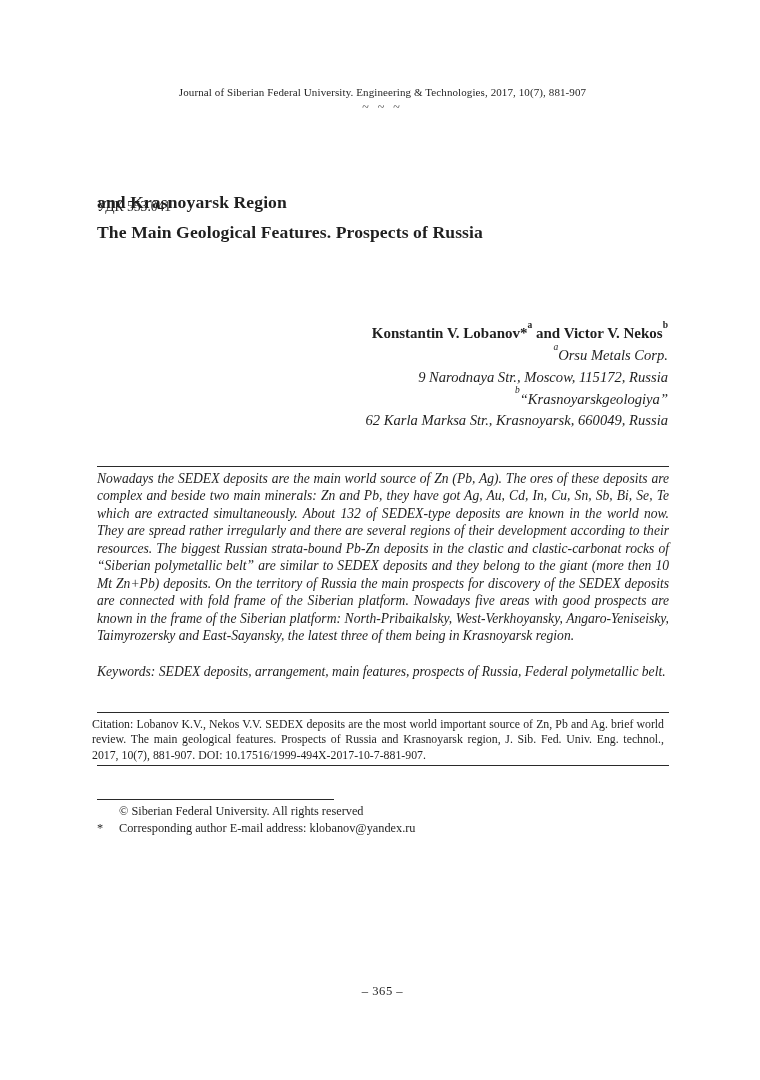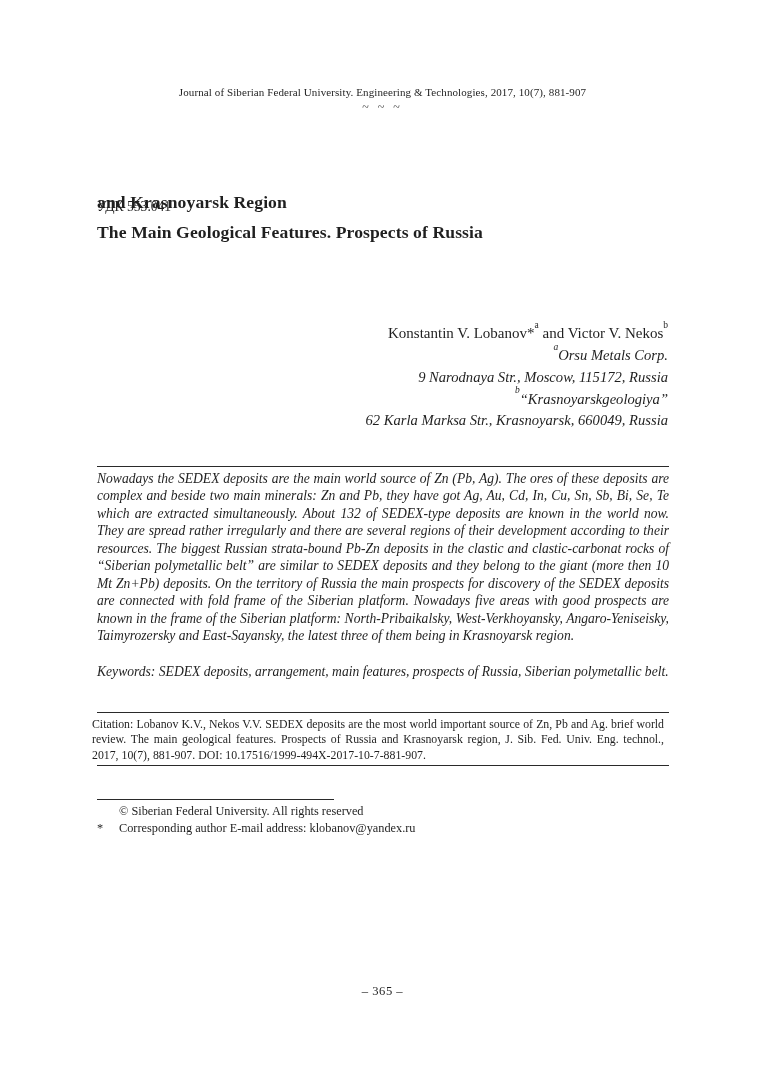--- a/index.html
+++ b/index.html
@@ -23,21 +23,21 @@
   }
   .udc { top:155px; left:97px; font-size:13.6px;margin-top:44px; }
 
   .title-block {
     top:188px; left:97px; width:580px;
     font-size:17.6px; font-weight:bold; line-height:29.6px;
     letter-spacing:0.1px;
   }
 
   .authors-block { top:321px; left:97px; width:571px; text-align:right; }
-  .author-names { font-size:15px; font-weight:normal; line-height:24px; }
+  .author-names { font-size:15px; font-weight:bold; line-height:24px; }
   .aff-line { font-size:14.6px; font-style:italic; line-height:21.8px; }
   sup.s {
     font-size:9.5px; line-height:0;
     position:relative; top:-0.45em;
   }
 
   .received-line {
     top:444px; left:97px; width:571px;
     text-align:center; font-size:12.4px;
   }
@@ -100,21 +100,21 @@
     <div class="aff-line">9 Narodnaya Str., Moscow, 115172, Russia</div>
     <div class="aff-line"><sup class="s">b</sup><span>“Krasnoyarskgeologiya”</span></div>
     <div class="aff-line">62 Karla Marksa Str., Krasnoyarsk, 660049, Russia</div>
   </div>
 
 
   <div class="rule rule-top-abstract"></div>
 
   <div class="abs abstract-text">Nowadays the SEDEX deposits are the main world source of Zn (Pb, Ag). The ores of these deposits are complex and beside two main minerals: Zn and Pb, they have got Ag, Au, Cd, In, Cu, Sn, Sb, Bi, Se, Te which are extracted simultaneously. About 132 of SEDEX-type deposits are known in the world now. They are spread rather irregularly and there are several regions of their development according to their resources. The biggest Russian strata-bound Pb-Zn deposits in the clastic and clastic-carbonat rocks of “Siberian polymetallic belt” are similar to SEDEX deposits and they belong to the giant (more then 10 Mt Zn+Pb) deposits. On the territory of Russia the main prospects for discovery of the SEDEX deposits are connected with fold frame of the Siberian platform. Nowadays five areas with good prospects are known in the frame of the Siberian platform: North-Pribaikalsky, West-Verkhoyansky, Angaro-Yeniseisky, Taimyrozersky and East-Sayansky, the latest three of them being in Krasnoyarsk region.</div>
 
-  <div class="abs keywords-text">Keywords: SEDEX deposits, arrangement, main features, prospects of Russia, Siberian polymetallic belt.</div>
+  <div class="abs keywords-text">Keywords: SEDEX deposits, arrangement, main features, prospects of Russia, Federal polymetallic belt.</div>
 
   <div class="rule rule-above-citation"></div>
 
   <div class="abs citation-text">Citation: Lobanov K.V., Nekos V.V. SEDEX deposits are the most world important source of Zn, Pb and Ag. brief world review. The main geological features. Prospects of Russia and Krasnoyarsk region, J. Sib. Fed. Univ. Eng. technol., 2017, 10(7), 881-907. DOI: 10.17516/1999-494X-2017-10-7-881-907.</div>
 
   <div class="rule rule-below-citation"></div>
 
   <div class="footnote-rule"></div>
   <div class="abs corresponding-line"><span class="fn-marker">*</span><span>Corresponding author E-mail address: klobanov@yandex.ru</span></div>
   <div class="abs copyright-line">© Siberian Federal University. All rights reserved</div>

